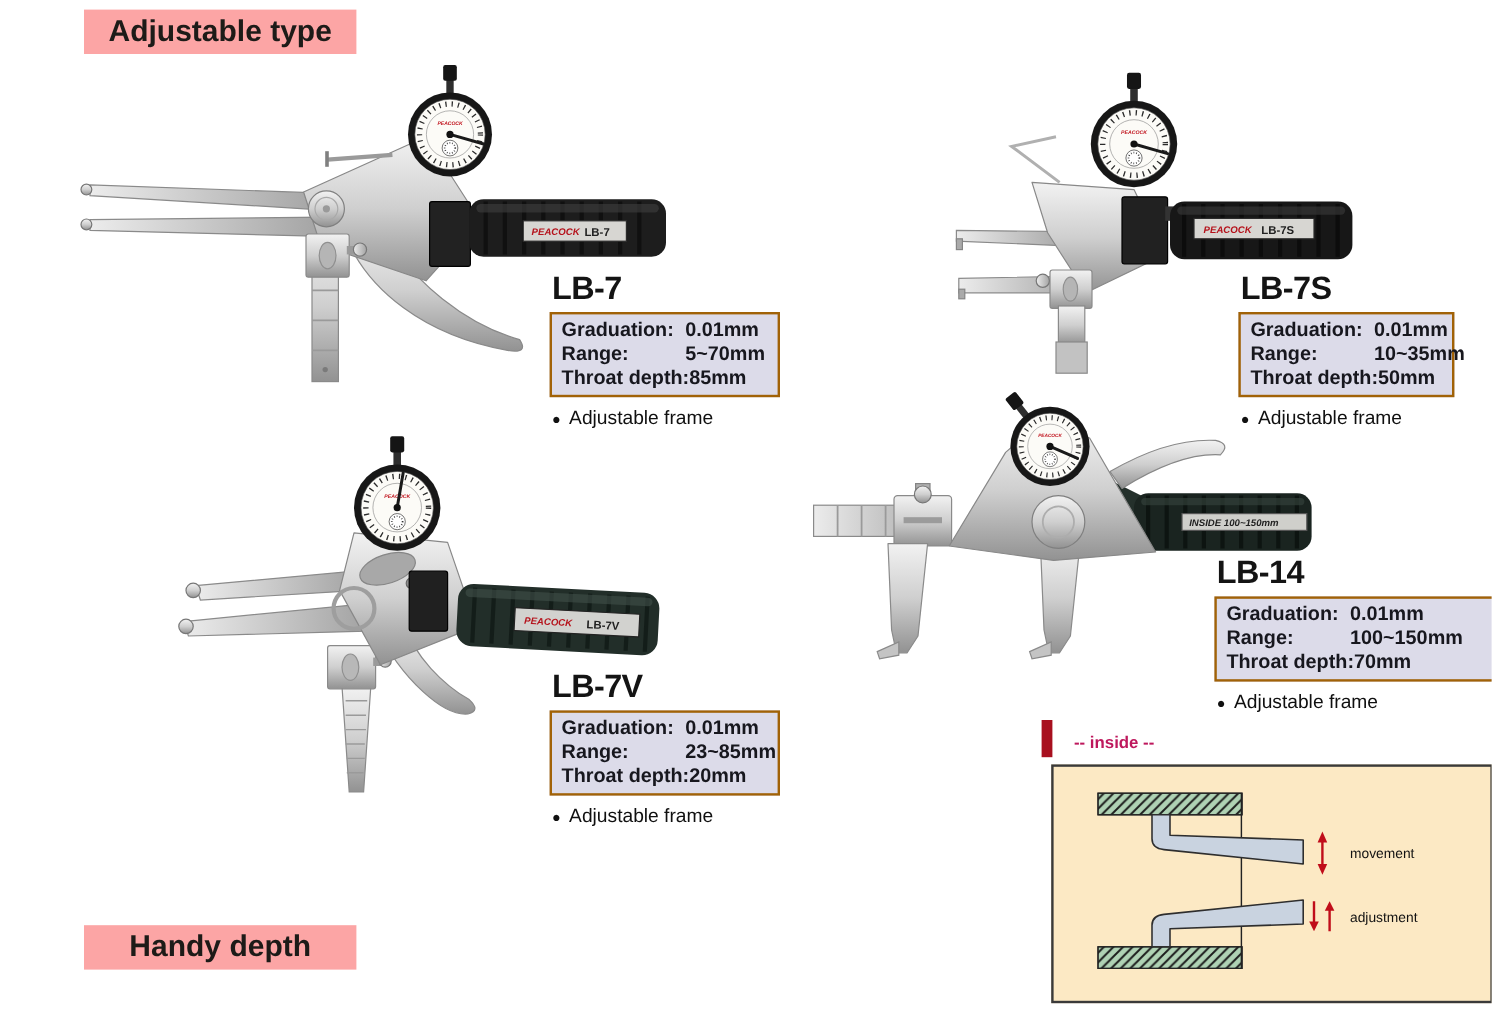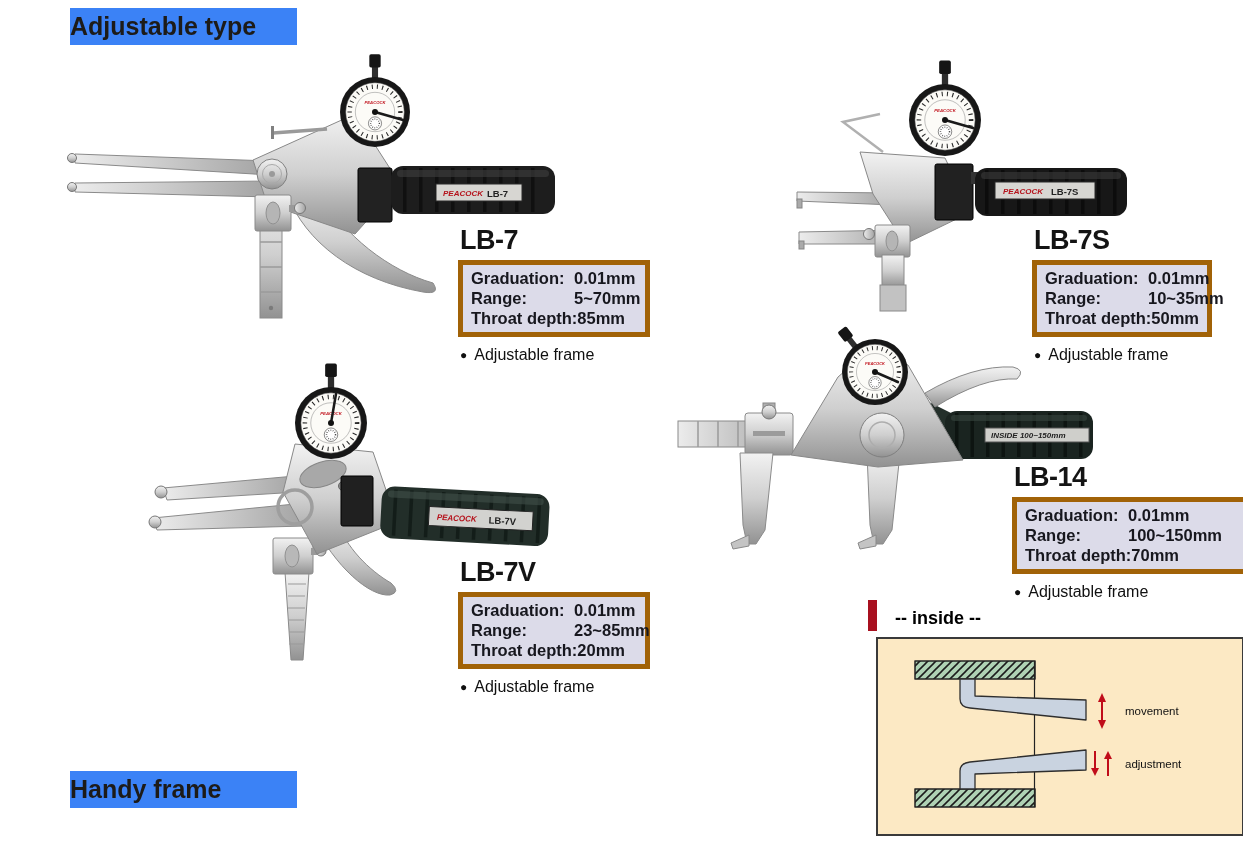--- a/index.html
+++ b/index.html
@@ -1,39 +1,39 @@
 <!DOCTYPE html>
 <html><head>
 <meta charset="utf-8">
 <style>
   html,body{margin:0;padding:0;}
   body{
     width:1243px;height:841px;position:relative;background:#ffffff;
     font-family:"Liberation Sans","DejaVu Sans",sans-serif;overflow:hidden;
   }
   .banner{
-    position:absolute;left:70px;width:227px;height:37px;background:#3b82f6;
-    display:flex;align-items:center;justify-content:flex-start;
+    position:absolute;left:70px;width:227px;height:37px;background:#fca5a5;
+    display:flex;align-items:center;justify-content:center;
     font-weight:bold;font-size:25px;color:#1d1b18;
   }
   #banner-top{top:8px;}
   #banner-bottom{top:771px;}
   .inst{position:absolute;}
   .info{position:absolute;}
   .model{font-weight:bold;font-size:27px;line-height:29px;color:#141414;letter-spacing:-0.5px;margin:0 0 5px 2px;}
-  .spec{background:#dcdbe9;border:5px solid #a16207;padding:3px 4px 4px 8px;box-sizing:border-box;}
+  .spec{background:#dcdbe9;border:2px solid #a16207;padding:3px 4px 4px 8px;box-sizing:border-box;}
   .spec-row{display:flex;font-weight:bold;font-size:16.5px;line-height:20px;color:#17171e;white-space:nowrap;}
   .spec-label{min-width:103px;}
   .note{margin-top:9px;margin-left:2px;font-size:16px;color:#101010;display:flex;align-items:center;gap:7px;}
   .note .bullet{font-size:12px;line-height:12px;}
   .w192{width:192px;} .w180{width:180px;} .w204{width:244px;}
   .applied-header{position:absolute;left:868px;top:599px;display:flex;align-items:center;height:33px;}
   .red-bar{width:9px;height:31px;background:#a8101f;margin-right:9px;}
   .applied-title{font-size:25px;font-weight:bold;color:#151515;}
-  .applied-sub{font-size:18px;font-weight:bold;color:#000000;margin-left:9px;padding-top:5px;}
+  .applied-sub{font-size:14px;font-weight:bold;color:#be185d;margin-left:9px;padding-top:5px;}
   .applied-box{
     position:absolute;left:876px;top:637px;width:368px;height:199px;
     background:#fce9c4;border:2px solid #3a3a3a;box-sizing:border-box;
   }
   svg text{font-family:"Liberation Sans","DejaVu Sans",sans-serif;}
 </style>
 </head>
 <body>
 
 <svg width="0" height="0" style="position:absolute" aria-hidden="true">
@@ -348,14 +348,14 @@
       <line x1="217" y1="112" x2="217" y2="130" stroke-width="2"></line>
       <polygon points="217,137 213,129 221,129" stroke="none"></polygon>
       <line x1="230" y1="137" x2="230" y2="119" stroke-width="2"></line>
       <polygon points="230,112 226,120 234,120" stroke="none"></polygon>
     </g>
     <text x="247" y="129" font-size="11.5" fill="#111">adjustment</text>
   </svg>
 </div>
 
 <div class="banner" id="banner-bottom">
-  <span>Handy frame</span>
+  <span>Handy depth</span>
 </div>
 
 </body></html>

